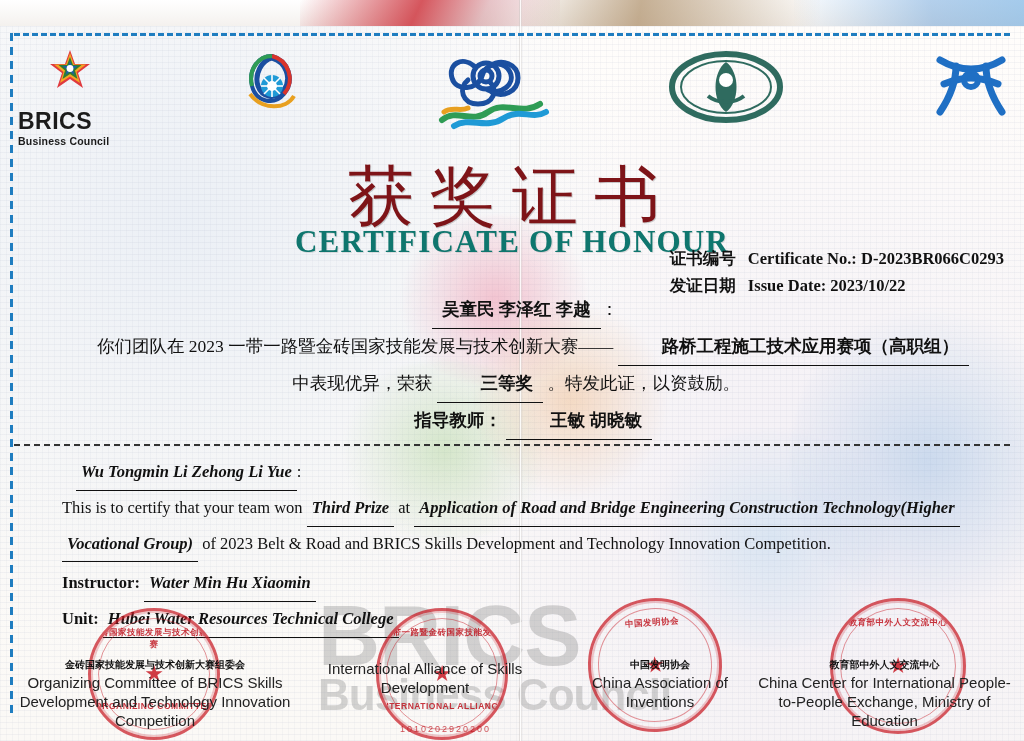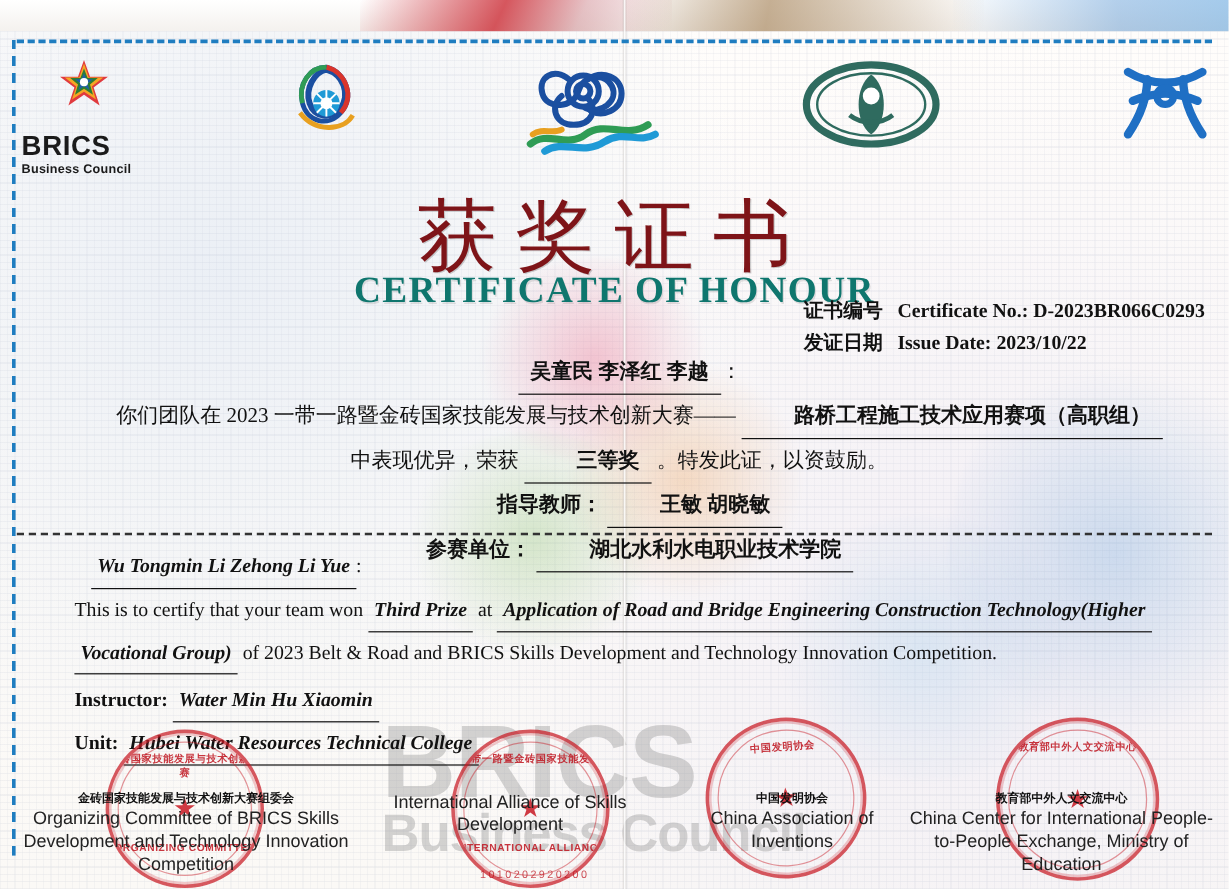--- a/index.html
+++ b/index.html
@@ -421,24 +421,20 @@
       <span>你们团队在 2023 一带一路暨金砖国家技能发展与技术创新大赛——</span>
       <span class="u wide">路桥工程施工技术应用赛项（高职组）</span>
       <span>中表现优异，荣获</span>
       <span class="u wide">三等奖</span>
       <span>。特发此证，以资鼓励。</span>
     </div>
     <div class="p-indent">
       <span class="lbl">指导教师：</span>
       <span class="u wide">王敏   胡晓敏</span>
     </div>
-    <div class="p-indent">
-      <span class="lbl">参赛单位：</span>
-      <span class="u wide">湖北水利水电职业技术学院</span>
-    </div>
   </div>
 
   <div class="en">
     <div class="names-line">
       <span class="ital">Wu Tongmin    Li Zehong    Li Yue</span><span>:</span>
     </div>
     <div>
       <span>This is to certify that your team won</span>
       <span class="ital">Third Prize</span>
       <span>at</span>

